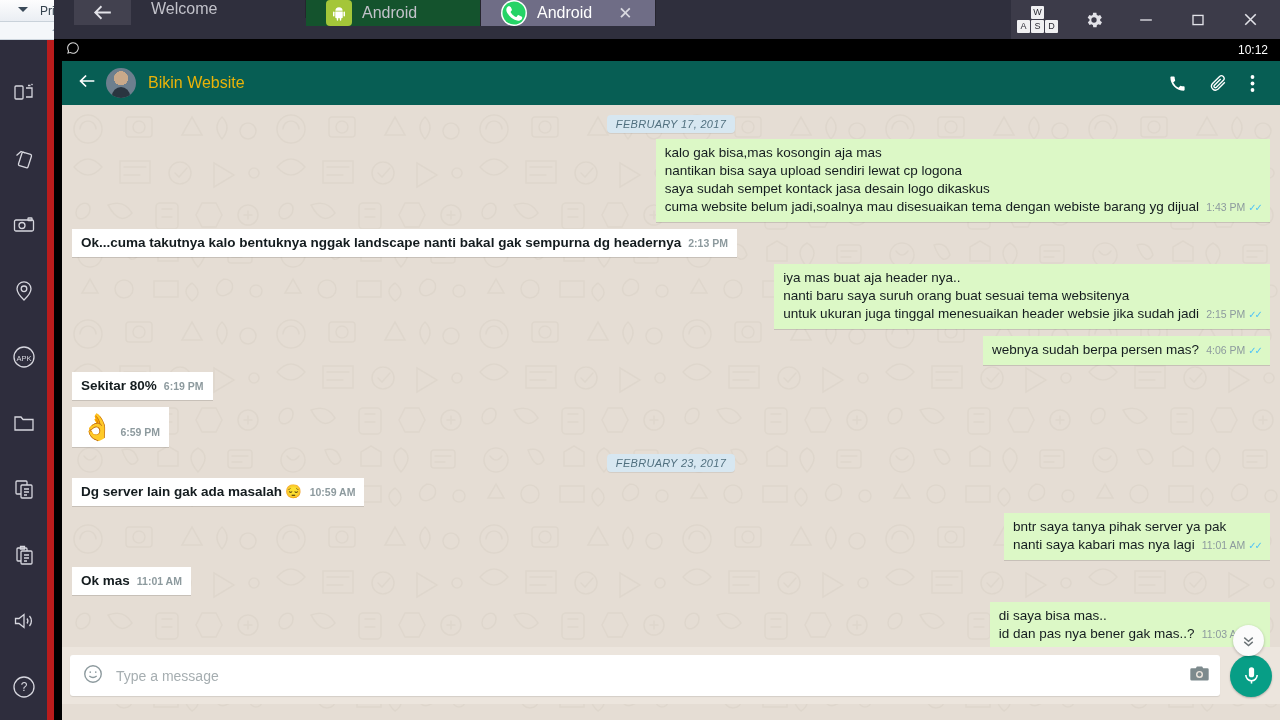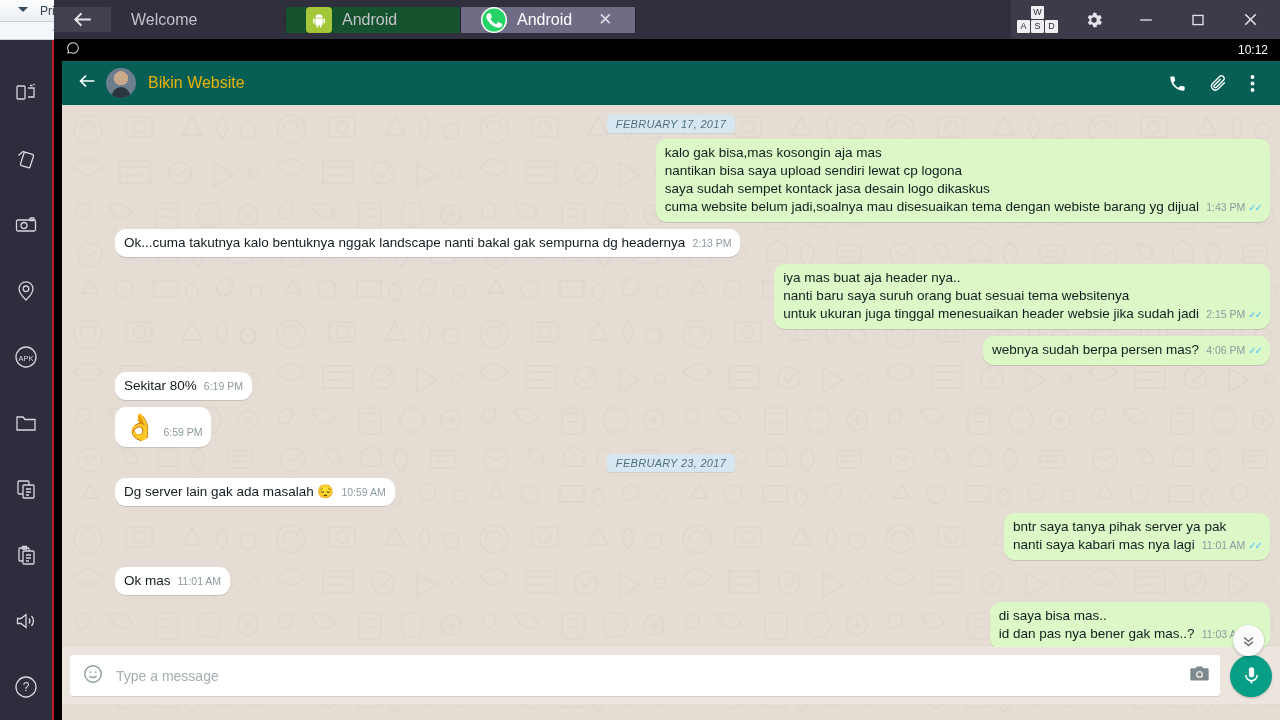--- a/index.html
+++ b/index.html
@@ -50,21 +50,21 @@
   .bg-ghost-text {
     position: absolute; font-size: 9px; color: #9aa7b4;
     letter-spacing: .4px; white-space: nowrap;
   }
 
   
   #side-toolbar {
     position: absolute; left: 0; top: 40px;
     width: 54px; height: 680px;
     background: #2e2d3d;
-    border-right: 2px solid #b91c1c;
+    border-right: 7px solid #b91c1c;
     display: flex; flex-direction: column;
     align-items: center; padding-top: 20px;
     z-index: 5;
   }
   .side-btn {
     width: 54px; height: 68px;
     display: flex; align-items: center; justify-content: center;
     cursor: pointer;
   }
   .side-btn svg { display: block; }
@@ -75,21 +75,21 @@
     width: 1226px; height: 720px;
     background: #000;
     z-index: 10;
   }
 
   
   #tabstrip {
     position: absolute; left: 0; top: 0;
     width: 1134px; height: 39px;
     background: #2f2f3d;
-    display: flex; align-items: center;
+    display: flex; align-items: flex-start; padding-left: 20px;
   }
   #back-btn {
     width: 57px; display: flex; align-items: center; justify-content: center;
     background: #42414f; cursor: pointer;
   }
   .tab {
     display: flex; align-items: center; gap: 10px;
     padding: 0 20px; min-width: 175px;
     font-size: 16px; color: #c2c2ca;
     border-right: 1px solid #26252f;
@@ -199,27 +199,26 @@
   }
 
   .row { display: flex; margin-bottom: 7px; }
   .row.out { justify-content: flex-end; }
   .row.in  { justify-content: flex-start; }
 
   .bubble {
     position: relative;
     max-width: 700px;
     padding: 5px 9px 5px 9px;
-    border-radius: 11px;
+    border-radius: 0;
     box-shadow: 0 1px 0.5px rgba(0,0,0,.13);
     font-size: 13.5px; line-height: 18px;
     color: #141c1f;
-    margin-left: 43px;
-  }
-  .bubble.in  { background: #ffffff; }
+  }
+  .bubble.in  { background: #ffffff; font-weight: bold; }
   .bubble.out { background: #dcf8c6; }
   .bubble .txt { white-space: pre-line; display: inline; }
   .meta {
     display: inline-block;
     font-size: 10.5px; color: #8d9a9e;
     margin-left: 7px; white-space: nowrap;
     vertical-align: baseline;
   }
   .ticks { color: #4fc3f7; margin-left: 3px; font-size: 10px; letter-spacing: -2px; }
   .emoji-only { font-size: 26px; line-height: 30px; }

